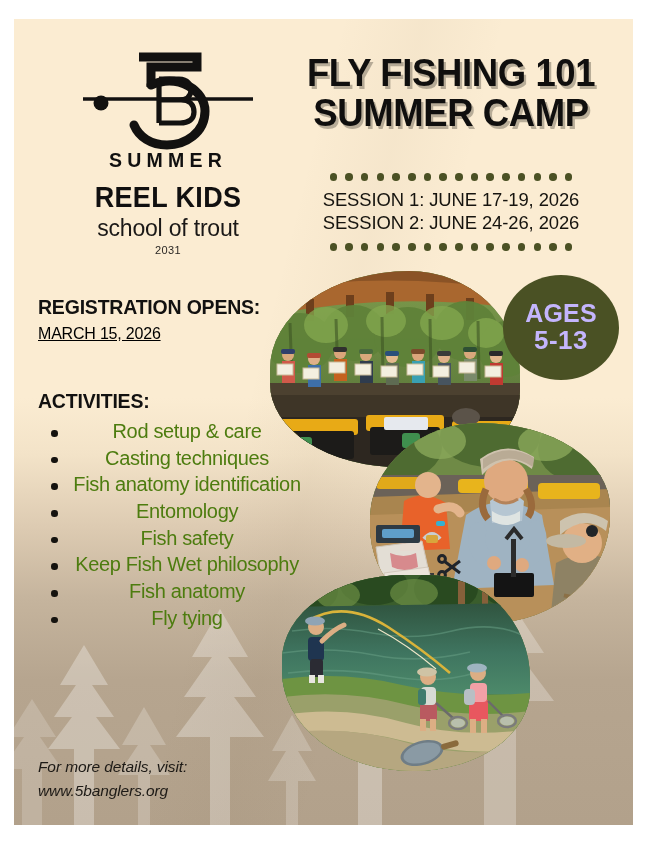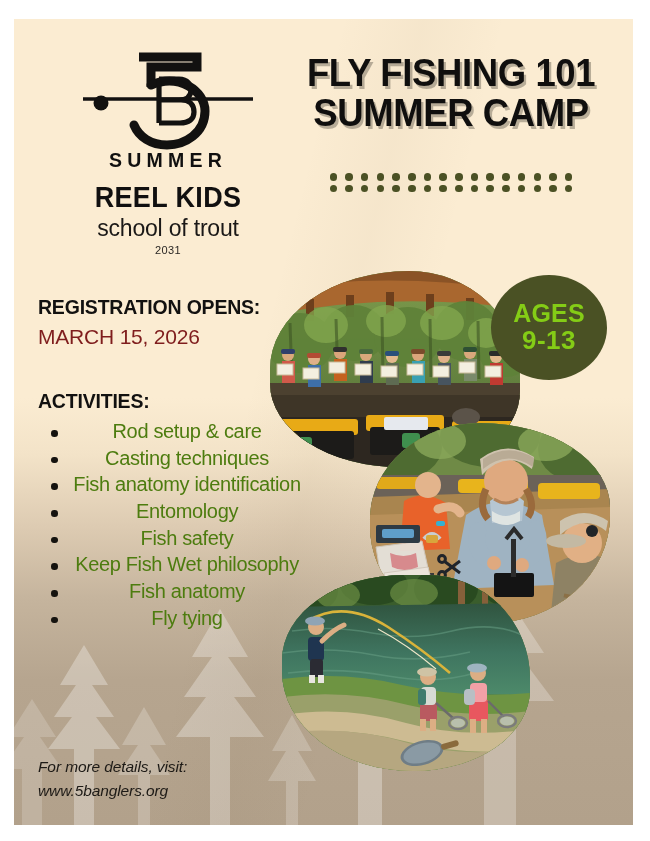--- a/index.html
+++ b/index.html
@@ -166,25 +166,26 @@
   .heading-bold {
     font-size: 20.5px;
     font-weight: 700;
     color: #121110;
     letter-spacing: -0.2px;
     transform: scaleX(0.95);
     transform-origin: left center;
     white-space: nowrap;
   }
   .reg-date {
-    font-size: 21px;
+    font-size: 16px;
     font-weight: 400;
-    color: #7f1d1d;
+    color: #000000;
     margin-top: 6px;
     letter-spacing: -0.2px;
+    text-decoration: underline;
   }
 
   #activities-block {
     position: absolute;
     left: 24px;
     top: 370px;
     width: 268px;
   }
   #activities-list {
     list-style: none;
@@ -251,31 +252,31 @@
     border-radius: 48% 56% 52% 44% / 50% 44% 56% 50%;
   }
   #photo-bottom {
     left: 20px; top: 318px; width: 248px; height: 196px;
     border-radius: 52% 44% 50% 56% / 46% 56% 44% 54%;
   }
 
   
   #ages-badge {
     position: absolute;
-    left: 477px;
+    left: 489px;
     top: 256px;
     width: 116px;
     height: 105px;
     border-radius: 50%;
     background: #4a5124;
     display: flex;
     flex-direction: column;
     align-items: center;
     justify-content: center;
-    color: #84cc16;
+    color: #c4b5fd;
   }
   .ages-word {
     font-size: 25px;
     font-weight: 700;
     letter-spacing: 0.2px;
     line-height: 1;
   }
   .ages-range {
     font-size: 26px;
     font-weight: 700;
@@ -360,20 +361,24 @@
         <i style="background: rgb(75, 81, 36);"></i>
         <i style="background: rgb(75, 81, 36);"></i>
         <i style="background: rgb(75, 81, 36);"></i>
         <i style="background: rgb(75, 81, 36);"></i>
         <i style="background: rgb(75, 81, 36);"></i>
         <i style="background: rgb(75, 81, 36);"></i>
         <i style="background: rgb(75, 81, 36);"></i>
         <i style="background: rgb(75, 81, 36);"></i>
         <i style="background: rgb(75, 81, 36);"></i>
       </div>
+    <div id="session-list">
+      <div class="session-line">SESSION 1: JUNE 17-19, 2026</div>
+      <div class="session-line">SESSION 2: JUNE 24-26, 2026</div>
+    </div>
     <div class="dot-rule" id="dot-rule-bottom">
         <i style="background: rgb(75, 81, 36);"></i>
         <i style="background: rgb(75, 81, 36);"></i>
         <i style="background: rgb(75, 81, 36);"></i>
         <i style="background: rgb(75, 81, 36);"></i>
         <i style="background: rgb(75, 81, 36);"></i>
         <i style="background: rgb(75, 81, 36);"></i>
         <i style="background: rgb(75, 81, 36);"></i>
         <i style="background: rgb(75, 81, 36);"></i>
         <i style="background: rgb(75, 81, 36);"></i>
@@ -711,16 +716,16 @@
             <ellipse cx="0" cy="0" rx="19" ry="9.5" fill="#8a9aa4"></ellipse>
             <rect x="20" y="-3" width="18" height="6" rx="3" fill="#8a6a3c"></rect>
           </g>
         </svg>
       </div>
     </div>
   </div>
 
   <div id="ages-badge">
     <div class="ages-word">AGES</div>
-    <div class="ages-range">9-13</div>
+    <div class="ages-range">5-13</div>
   </div>
 
 </div>
 
 </body></html>

